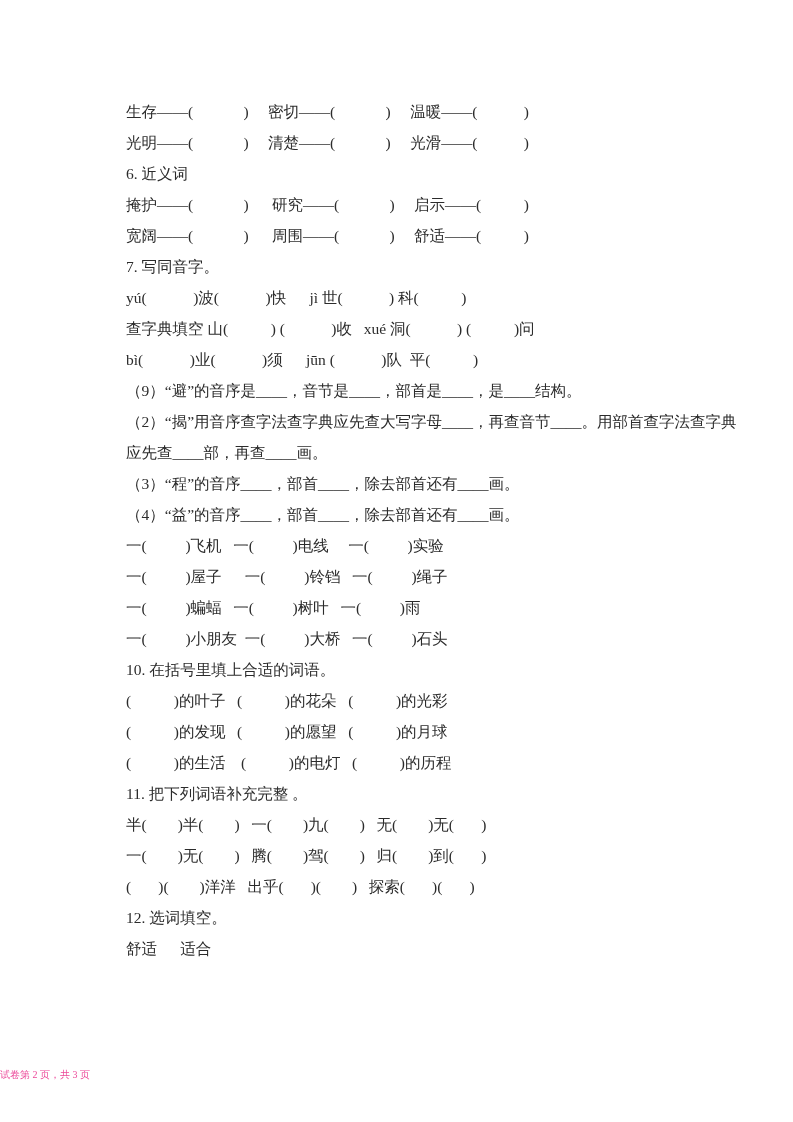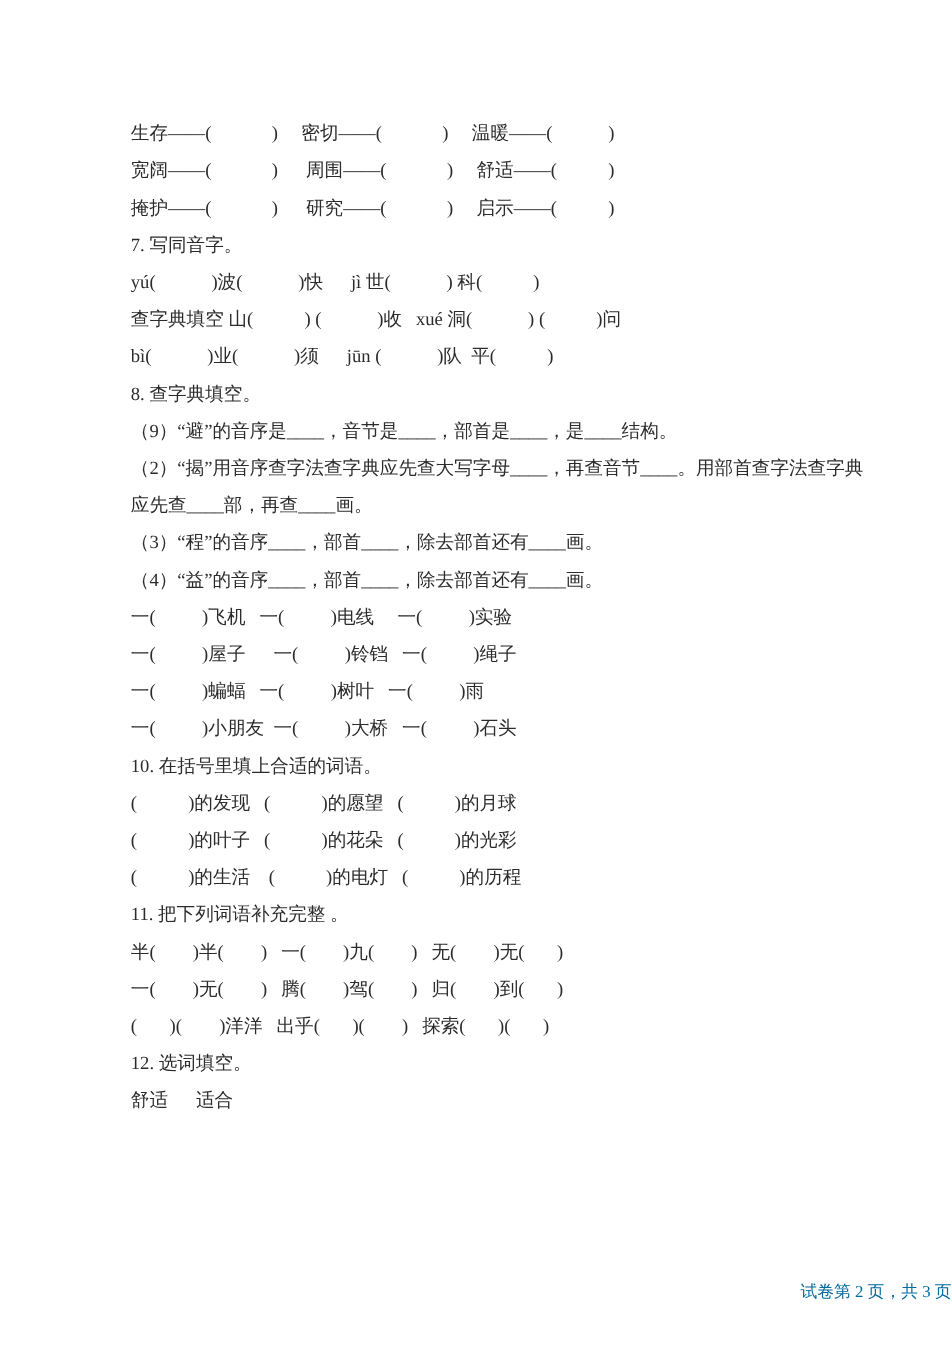--- a/index.html
+++ b/index.html
@@ -11,74 +11,75 @@
     position: relative;
     width: 793px;
     height: 1122px;
     background: #ffffff;
     overflow: hidden;
     font-family: "Liberation Serif", "DejaVu Serif", serif;
     color: #2b2b2b;
   }
   .content {
     position: absolute;
-    left: 109px;
+    left: 126px;
     top: 96px;
     right: 40px;
   }
   .line {
     margin: 0;
     white-space: pre;
     font-size: 15.5px;
     height: 31px;
     line-height: 31px;
     font-weight: normal;
   }
   .footer {
     position: absolute;
     left: 0;
     right: 0;
     top: 1068px;
-    text-align: right;
-    font-size: 14px;
-    color: #0369a1;
+    text-align: left;
+    font-size: 10px;
+    color: #ec4899;
     white-space: pre;
   }
 </style>
 </head>
 <body>
 
 <div class="sheet">
   <div class="content">
 
     <p class="line">生存——(             )     密切——(             )     温暖——(            )</p>
+    <p class="line">光明——(             )     清楚——(             )     光滑——(            )</p>
 
+    <p class="line">6. 近义词</p>
+    <p class="line">掩护——(             )      研究——(             )     启示——(           )</p>
     <p class="line">宽阔——(             )      周围——(             )     舒适——(           )</p>
-    <p class="line">掩护——(             )      研究——(             )     启示——(           )</p>
 
     <p class="line">7. 写同音字。</p>
     <p class="line">yú(            )波(            )快      jì 世(            ) 科(           )</p>
     <p class="line">查字典填空 山(           ) (            )收   xué 洞(            ) (           )问</p>
     <p class="line">bì(            )业(            )须      jūn (            )队  平(           )</p>
 
-    <p class="line">8. 查字典填空。</p>
     <p class="line">（9）“避”的音序是____，音节是____，部首是____，是____结构。</p>
     <p class="line">（2）“揭”用音序查字法查字典应先查大写字母____，再查音节____。用部首查字法查字典</p>
     <p class="line">应先查____部，再查____画。</p>
     <p class="line">（3）“程”的音序____，部首____，除去部首还有____画。</p>
     <p class="line">（4）“益”的音序____，部首____，除去部首还有____画。</p>
 
     <p class="line">一(          )飞机   一(          )电线     一(          )实验</p>
     <p class="line">一(          )屋子      一(          )铃铛   一(          )绳子</p>
     <p class="line">一(          )蝙蝠   一(          )树叶   一(          )雨</p>
     <p class="line">一(          )小朋友  一(          )大桥   一(          )石头</p>
 
     <p class="line">10. 在括号里填上合适的词语。</p>
+    <p class="line">(           )的叶子   (           )的花朵   (           )的光彩</p>
     <p class="line">(           )的发现   (           )的愿望   (           )的月球</p>
-    <p class="line">(           )的叶子   (           )的花朵   (           )的光彩</p>
     <p class="line">(           )的生活    (           )的电灯   (           )的历程</p>
 
     <p class="line">11. 把下列词语补充完整 。</p>
     <p class="line">半(        )半(        )   一(        )九(        )   无(        )无(       )</p>
     <p class="line">一(        )无(        )   腾(        )驾(        )   归(        )到(       )</p>
     <p class="line">(       )(        )洋洋   出乎(       )(        )   探索(       )(       )</p>
 
     <p class="line">12. 选词填空。</p>
     <p class="line">舒适      适合</p>
 

